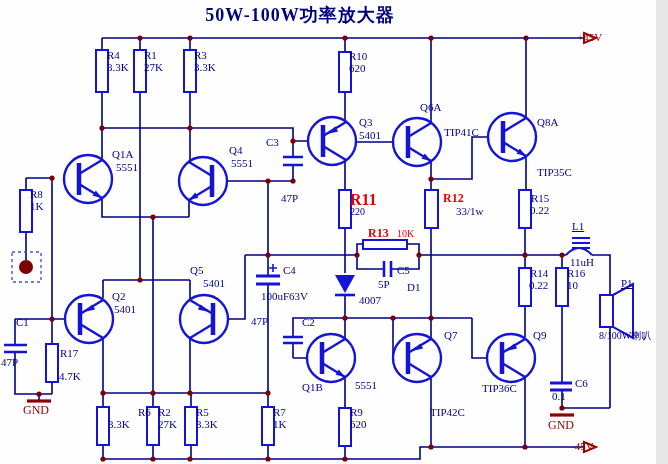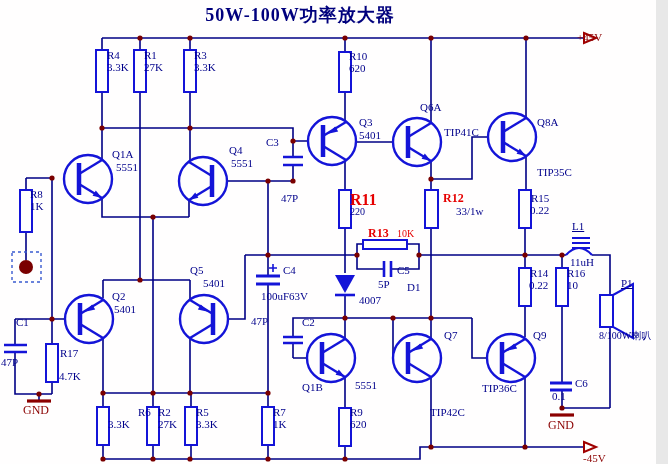--- a/index.html
+++ b/index.html
@@ -271,15 +271,15 @@
       <span class="lbl" style="left: 529px; top: 280px;">0.22</span>
       <span class="lbl" style="left: 567px; top: 268px;">R16</span>
       <span class="lbl" style="left: 567px; top: 280px;">10</span>
       <span class="lbl" style="left: 572px; top: 221px; text-decoration: underline;">L1</span>
       <span class="lbl" style="left: 570px; top: 257px;">11uH</span>
       <span class="lbl" style="left: 621px; top: 278px; text-decoration: underline;">P1</span>
       <span class="lbl" style="left: 599px; top: 331px; font-size: 10px;">8/100W喇叭</span>
       <span class="lbl" style="left: 575px; top: 378px;">C6</span>
       <span class="lbl" style="left: 552px; top: 391px;">0.1</span>
       <span class="lbl" style="left: 548px; top: 419px; color: rgb(139, 0, 0); font-size: 12px;">GND</span>
-      <span class="lbl" style="left: 583px; top: 441px; color: rgb(139, 0, 0); margin-top: 12px;">-45V</span>
+      <span class="lbl" style="left: 571px; top: 441px; color: rgb(139, 0, 0);">-45V</span>
     </div>
 </div>
 
 </body></html>

